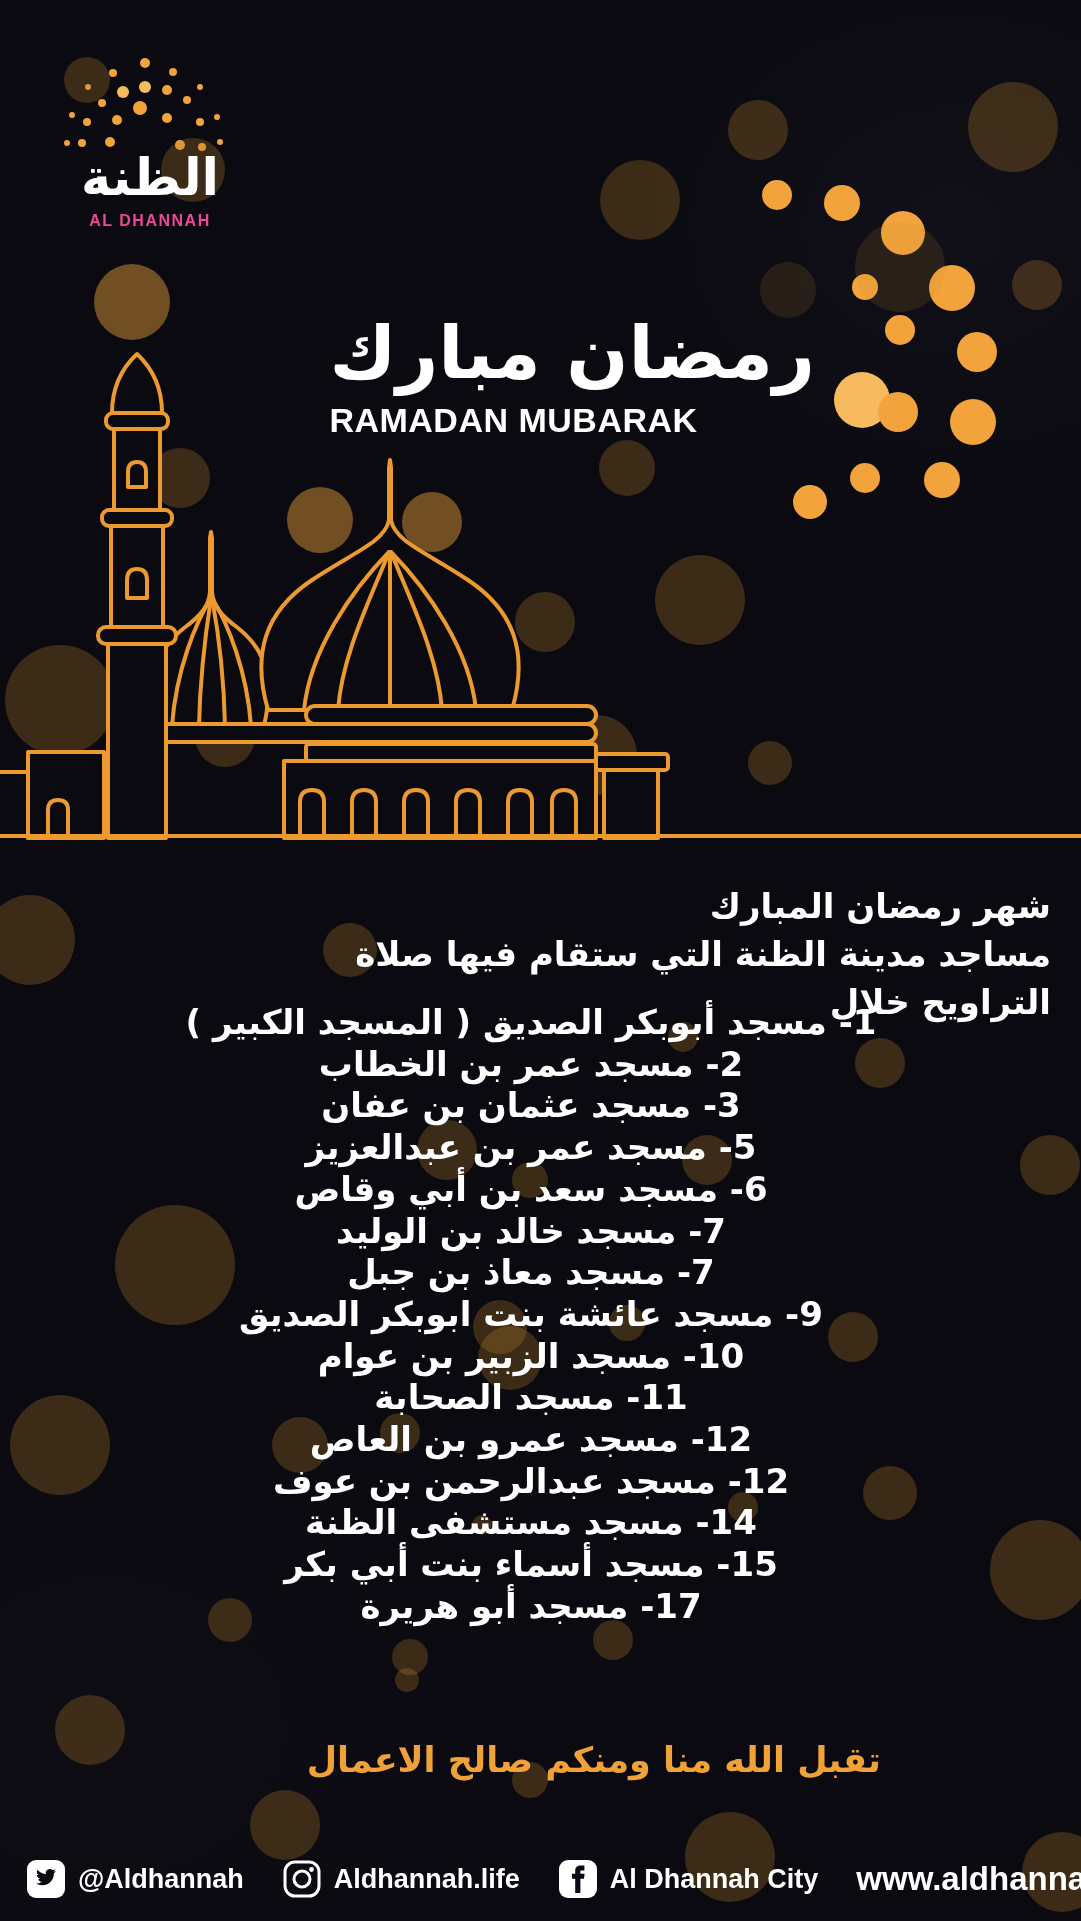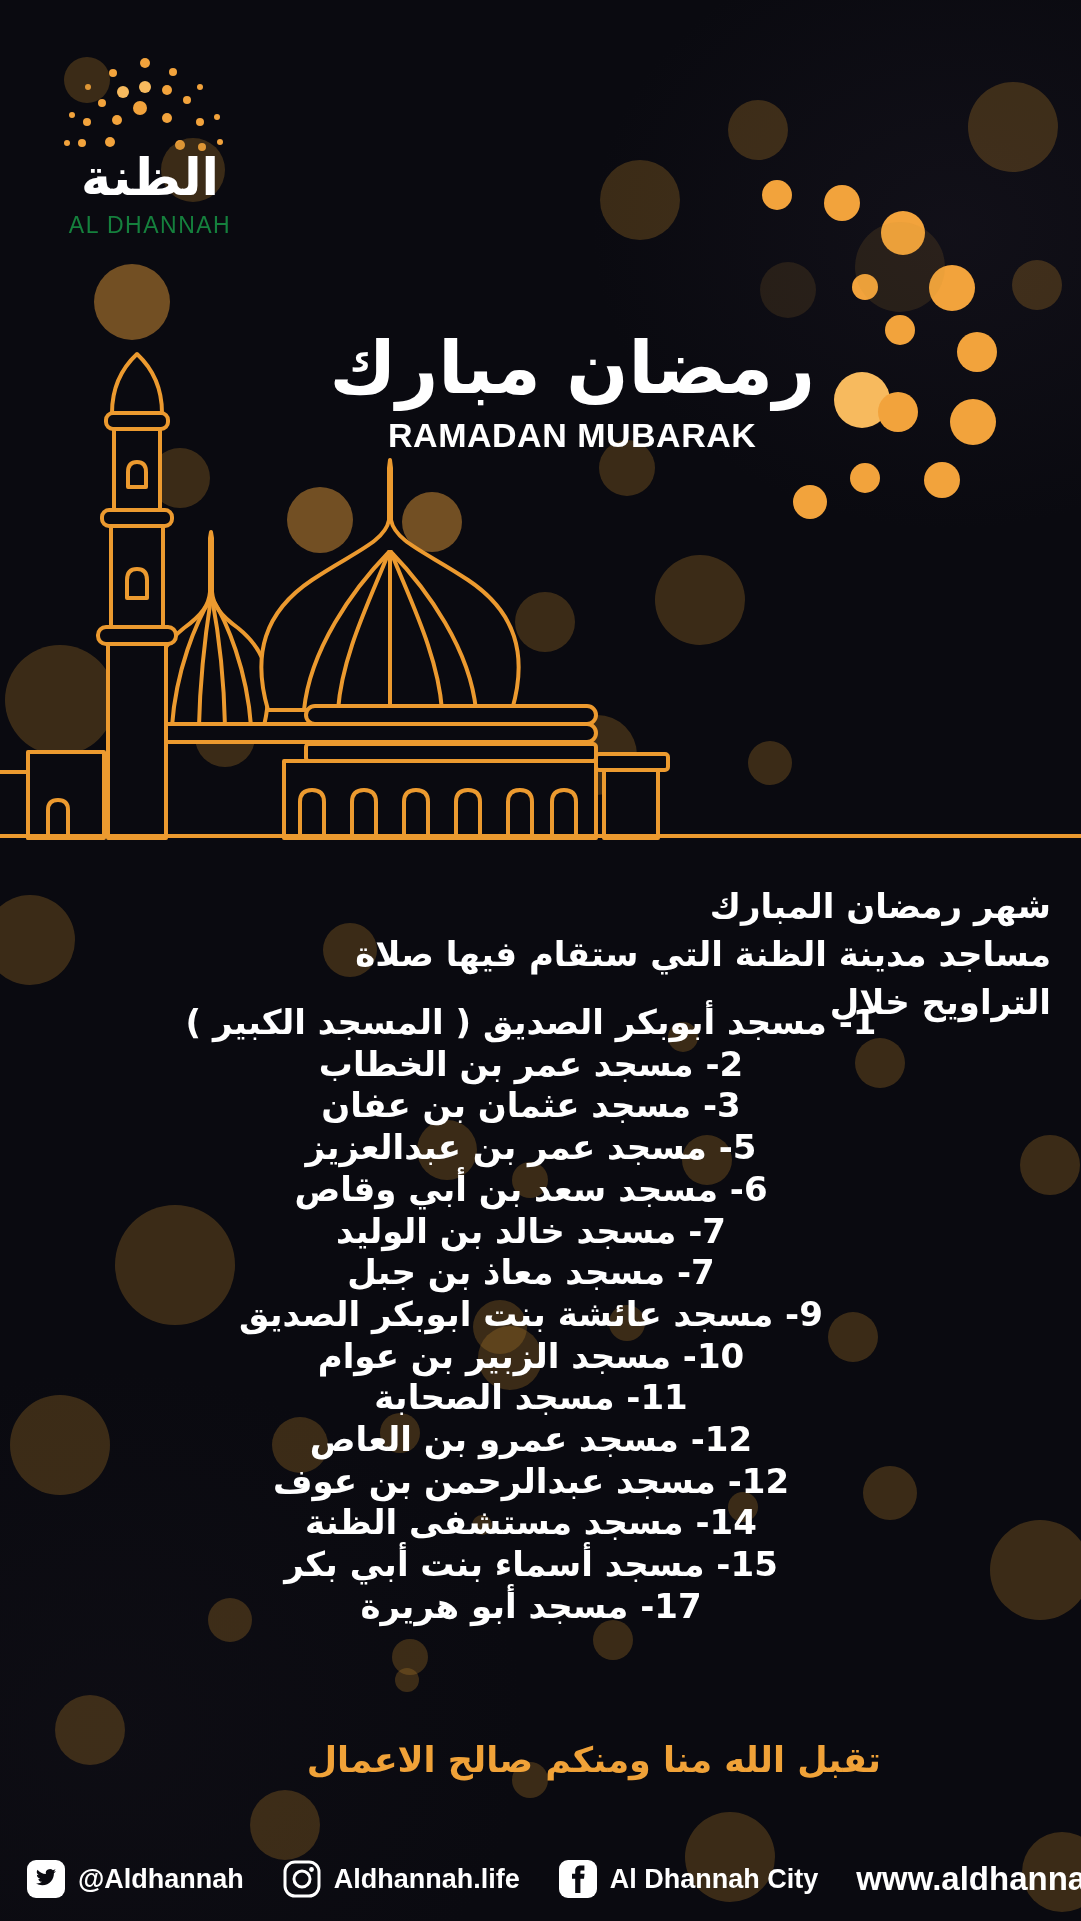--- a/index.html
+++ b/index.html
@@ -26,26 +26,26 @@
   .dot.f {background:rgba(200,140,50,0.14);}
 
   
   .logo-text-ar{
     position:absolute;left:50px;top:142px;width:200px;
     color:#ffffff;font-size:51px;font-weight:bold;line-height:72px;
     text-align:center;direction:rtl;
   }
   .logo-text-en{
     position:absolute;left:50px;top:212px;width:200px;
-    color:#15803d;font-size:23px;font-weight:normal;letter-spacing:1.5px;
+    color:#ec4899;font-size:16px;font-weight:bold;letter-spacing:1.5px;
     text-align:center;font-family:"Liberation Sans", sans-serif;
   }
 
   
-  .title-block{position:absolute;right:266px;top:328px;text-align:center;}
+  .title-block{position:absolute;right:266px;top:313px;text-align:left;}
   .title-ar{color:#ffffff;font-size:73px;font-weight:bold;line-height:1.1;direction:rtl;white-space:nowrap;}
   .title-en{color:#ffffff;font-size:34px;font-weight:bold;letter-spacing:0.5px;margin-top:8px;
     font-family:"Liberation Sans", sans-serif;white-space:nowrap;}
 
   
   .intro{
     position:absolute;right:30px;top:882px;width:780px;
     color:#ffffff;font-size:34px;font-weight:bold;line-height:48px;
     direction:rtl;text-align:right;
   }

